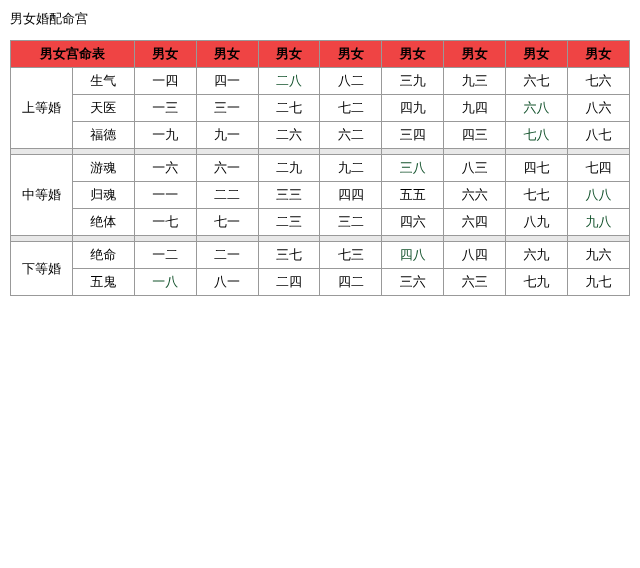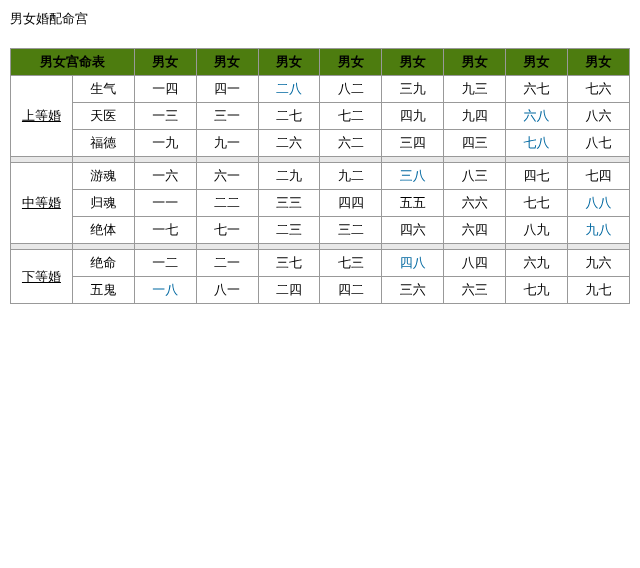--- a/index.html
+++ b/index.html
@@ -5,43 +5,42 @@
     * { margin: 0; padding: 0; box-sizing: border-box; }
     body {
       font-family: "SimSun", "宋体", serif;
       font-size: 13px;
       background: #fff;
       padding: 10px;
       width: 640px;
     }
     .page-title {
       font-size: 13px;
-      margin-bottom: 20px;
+      margin-bottom: 12px;
       color: #000;
     }
     table {
       border-collapse: collapse;
       width: 100%;
     }
     th, td {
       border: 1px solid #999;
       text-align: center;
       padding: 4px 2px;
       min-width: 50px;
       color: #000;
     }
-    .red { color: #0369a1; }
+    .red { color: #14532d; }
     .header-col {
-      background: #4d7c0f;
+      background: #ef4444;
       font-size: 13px;
     }
     .group-label-cell {
       vertical-align: middle;
       font-size: 13px;
-      text-decoration: underline;
     }
     .sub-label-cell {
       vertical-align: middle;
       font-size: 13px;
       margin-left: 25px;
     }
     .separator-row td {
       padding: 0;
       height: 6px;
       background: #e8e8e8;

